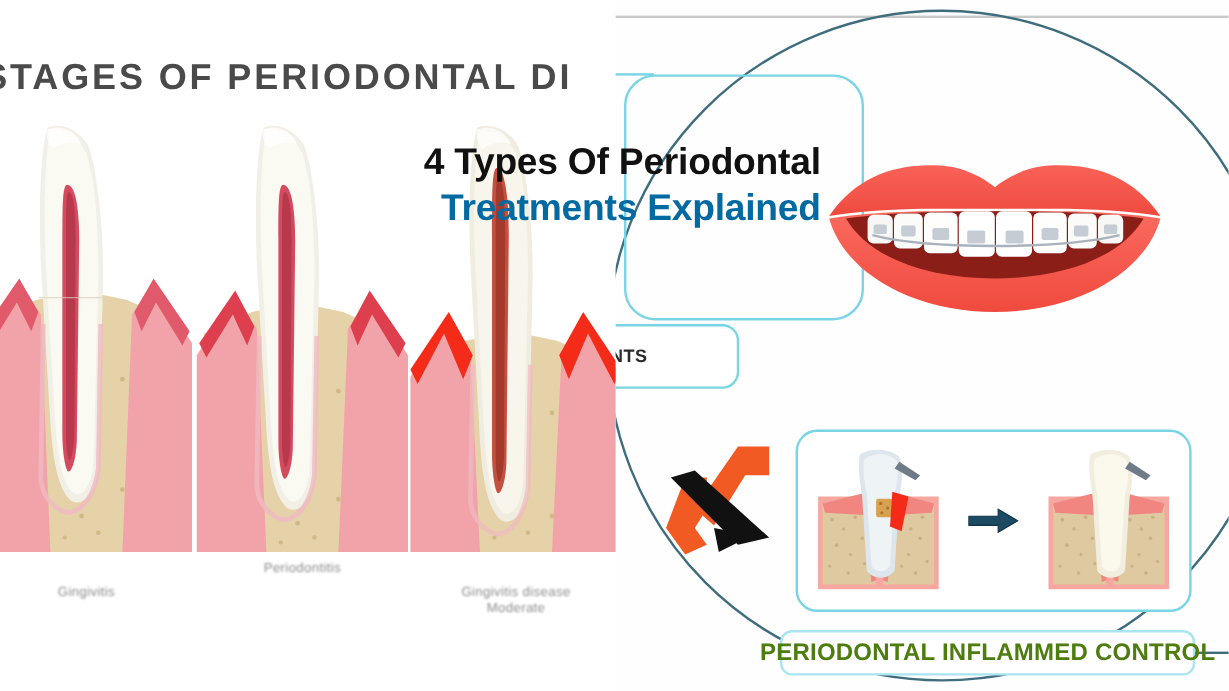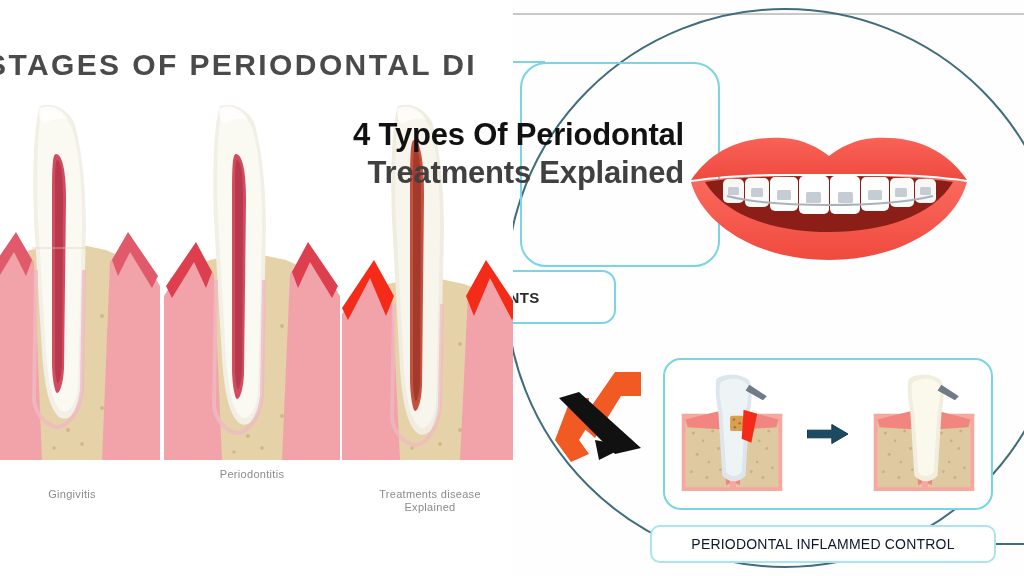--- a/index.html
+++ b/index.html
@@ -50,21 +50,21 @@
     border:2px solid #79d4e4; border-radius:18px; background:#ffffff; overflow:hidden;
   }
   .gum-inner { position:absolute; inset:0; display:flex; align-items:center; justify-content:space-around; }
 
   
   .label-box {
     position:absolute; left:650px; top:525px; width:346px; height:38px;
     border:2px solid #a9e4f0; border-radius:10px; background:#ffffff;
     display:flex; align-items:center; justify-content:center;
   }
-  .label-box .txt { font-size:14px; font-weight:400; color:#0f172a; letter-spacing:.2px; white-space:nowrap; }
+  .label-box .txt { font-size:20px; font-weight:700; color:#4d7c0f; letter-spacing:.2px; white-space:nowrap; }
   .label-tail-r { position:absolute; left:994px; top:543px; width:40px; height:2px; background:#3f6d7d; }
 
   
   .left-img {
     position:absolute; left:0; top:0; width:513px; height:576px;
     background:#ffffff; overflow:hidden;
   }
   .stages-head {
     position:absolute; left:-14px; top:48px; width:560px;
     font-size:30px; font-weight:700; letter-spacing:2.4px;
@@ -373,26 +373,26 @@
           <path d="M178 214 L146 166 L128 194 L120 360 L178 360 Z" fill="#F2A3A9"></path>
           <path d="M2 208 L34 160 L54 196 L46 216 L30 178 L8 220 Z" fill="#F42B18"></path>
           <path d="M178 208 L146 160 L126 196 L134 216 L150 178 L172 220 Z" fill="#F42B18"></path>
           <path d="M58 6 C70 2 84 8 92 22 C100 48 104 90 104 130 L100 306 C98 330 84 340 76 332 C66 322 62 298 60 268 L52 120 C50 70 52 22 58 6 Z" fill="#F0EDE0"></path>
           <path d="M60 10 C72 8 84 14 90 28 C98 52 100 92 100 130 L96 302 C94 324 84 332 78 326 C70 318 66 296 64 268 L56 120 C54 72 56 24 60 10 Z" fill="#F8F6EC"></path>
           <path d="M58 8 C68 4 80 8 86 20 C80 18 70 18 62 24 C58 20 56 14 58 8 Z" fill="#FFFFFF" opacity=".7"></path>
           <path d="M74 40 C80 40 84 60 84 96 L82 286 C81 306 76 314 74 310 C72 306 70 292 70 278 L70 96 C70 62 70 40 74 40 Z" fill="#C4513F"></path>
           <path d="M75 48 C79 48 81 66 81 98 L80 282 C79 298 76 304 75 300 C74 296 73 290 73 278 L73 98 C73 70 73 48 75 48 Z" fill="#A33A2C"></path>
           <path d="M54 204 L52 318 C54 336 70 348 80 344 C92 338 98 322 100 306 L102 204" fill="none" stroke="#EFB9C2" stroke-width="4" opacity=".7"></path>
         </svg>
-        <div class="tooth-label" style="top:388px;">Treatments disease</div>
-        <div class="tooth-label" style="top:401px;">Explained</div>
+        <div class="tooth-label" style="top:388px;">Gingivitis disease</div>
+        <div class="tooth-label" style="top:401px;">Moderate</div>
       </div>
     </div>
 
     <div class="left-fade"></div>
   </div>
 
   <div style="position:absolute;left:232px;top:116px;width:452px;text-align:right;z-index:50;">
     <div style="font-size:31px;font-weight:700;color:#111;line-height:38px;letter-spacing:-.2px;">4 Types Of Periodontal</div>
-    <div style="font-size:31px;font-weight:700;color:#404040;line-height:38px;letter-spacing:-.2px;">Treatments Explained</div>
+    <div style="font-size:31px;font-weight:700;color:#0369a1;line-height:38px;letter-spacing:-.2px;">Treatments Explained</div>
   </div>
 
 </div>
 
 </body></html>

